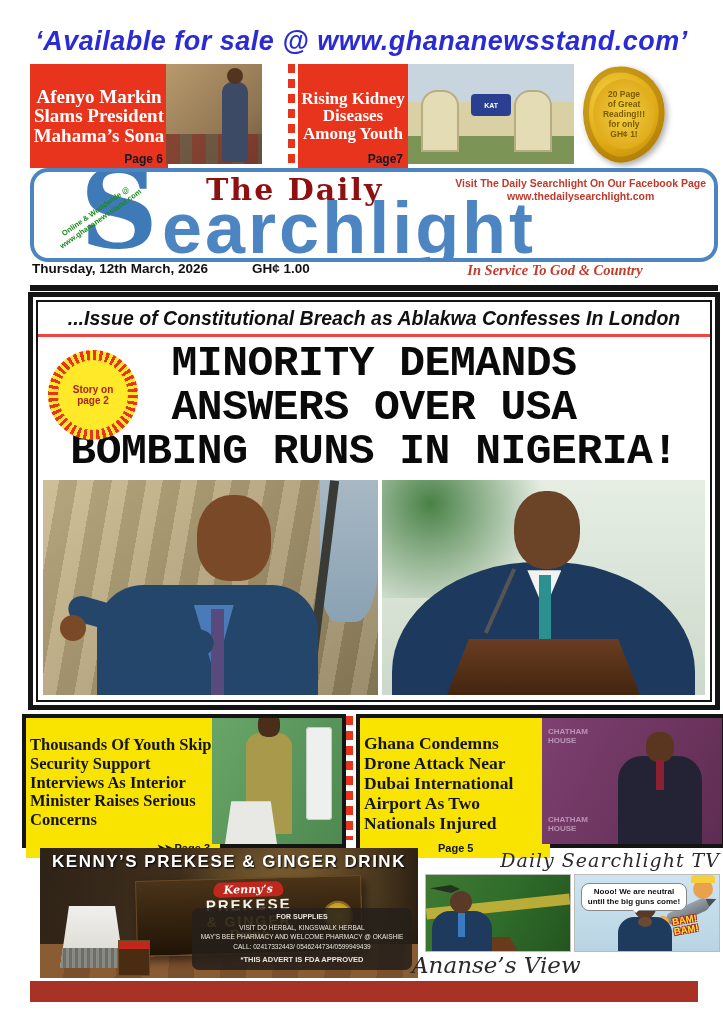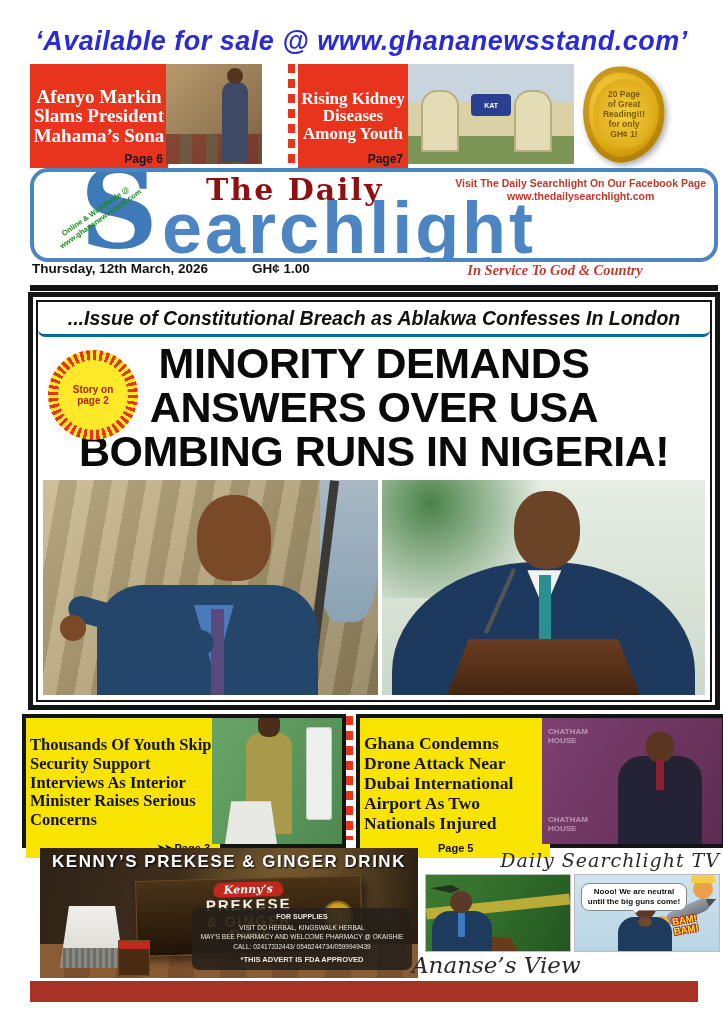--- a/index.html
+++ b/index.html
@@ -63,23 +63,23 @@
   
   .dateline{position:absolute;left:30px;top:258px;width:688px;height:27px;border-bottom:6px solid #141414;}
   .dl-date{position:absolute;left:2px;top:3px;font-weight:bold;font-size:13.5px;color:#101010;}
   .dl-price{position:absolute;left:222px;top:3px;font-weight:bold;font-size:13.5px;color:#101010;}
   .dl-motto{position:absolute;left:360px;top:4px;width:330px;text-align:center;color:#c23b2b;
             font-family:"Liberation Serif",serif;font-style:italic;font-weight:bold;font-size:14.5px;}
 
   
   .main-box{position:absolute;left:28px;top:292px;width:682px;height:408px;border:5px solid #141414;background:#fff;}
   .main-inner{position:absolute;left:3px;top:3px;right:3px;bottom:3px;border:2px solid #141414;}
-  .kicker{border-bottom:3px solid #0369a1;font-style:italic;font-weight:bold;font-size:19.5px;
-          color:#111;text-align:center;padding:5px 4px 4px;border-radius:7px;}
-  .headline{margin-top:5px;text-align:center;font-family:Liberation Sans, sans-serif;font-weight:bold;
+  .kicker{border-bottom:3px solid #ef4444;font-style:italic;font-weight:bold;font-size:19.5px;
+          color:#111;text-align:center;padding:5px 4px 4px;}
+  .headline{margin-top:5px;text-align:center;font-family:Liberation Mono, monospace;font-weight:bold;
             font-size:43px;line-height:1.02;color:#0a0a0a;letter-spacing:-.5px;}
   .burst{position:absolute;left:10px;top:48px;width:90px;height:90px;border-radius:50%;
          background:repeating-conic-gradient(#e8341c 0deg 4.5deg,#ffe929 4.5deg 9deg);
          display:flex;align-items:center;justify-content:center;}
   .burst-in{width:70px;height:70px;border-radius:50%;background:#ffe929;display:flex;flex-direction:column;
             align-items:center;justify-content:center;color:#a8241c;font-weight:bold;font-size:10px;line-height:1.12;}
   .photos{position:absolute;left:5px;right:5px;top:178px;bottom:5px;display:flex;gap:4px;}
   .ph{position:relative;overflow:hidden;}
   .ph-left{flex:0 0 335px;background:linear-gradient(135deg,#c9b98c,#ab9a72 55%,#8f805c);}
   .ph-left .curtain{position:absolute;inset:0;background:repeating-linear-gradient(100deg,rgba(255,255,255,.10) 0 16px,rgba(0,0,0,.10) 16px 34px);}

